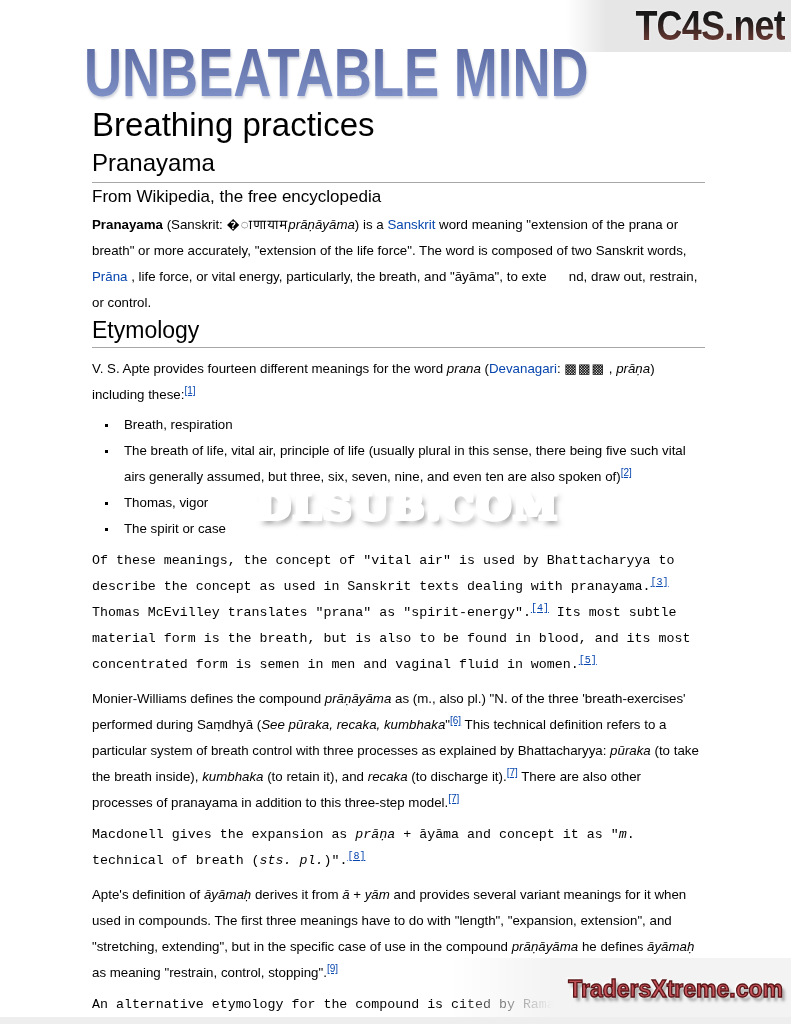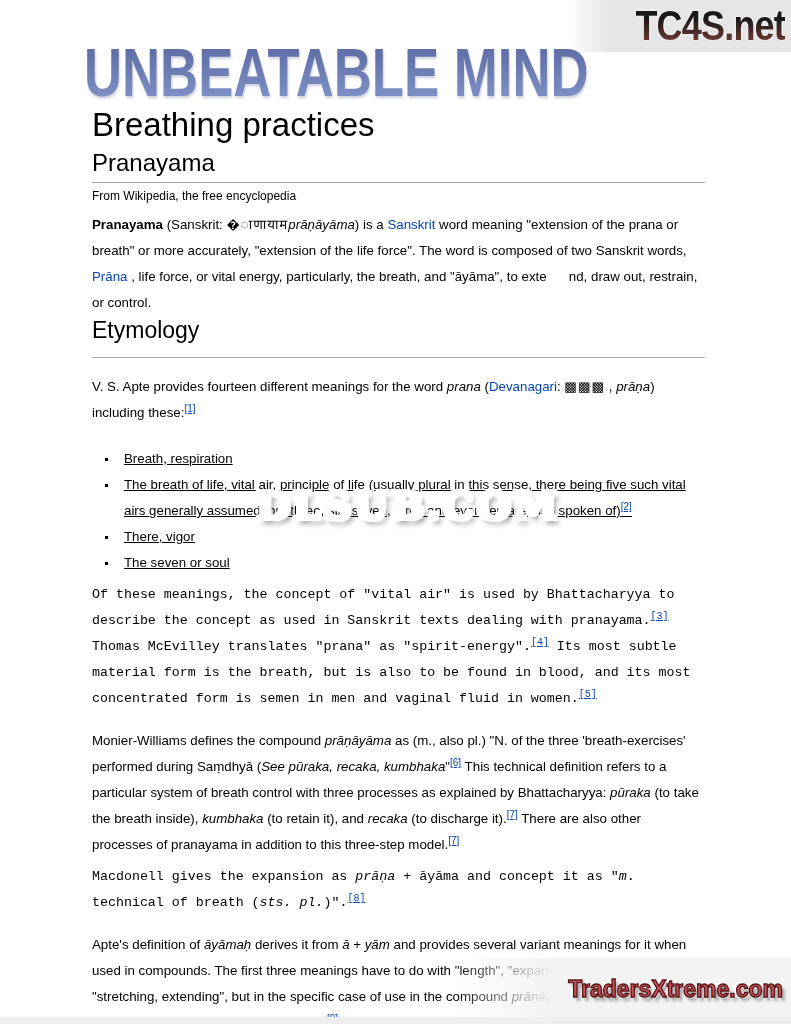--- a/index.html
+++ b/index.html
@@ -70,35 +70,34 @@
   
   .doc { position:absolute; left:92px; top:106px; width:613px; }
 
   h1.page-title {
     font-size:33px; font-weight:normal; line-height:38px; margin:0 0 4px 0;
   }
   h2.article-title {
     font-size:24px; font-weight:normal; line-height:30px; margin:0;
     padding-bottom:4px; border-bottom:1px solid var(--rule_gray);
   }
-  p.tagline { font-size:12px; line-height:15px; margin:6px 0 0 0; }
+  p.tagline { font-size:17px; line-height:15px; margin:6px 0 0 0; }
 
   h2.section {
     font-size:23px; font-weight:normal; line-height:24px; margin:2px 0 0 0;
-    padding-bottom:15px; border-bottom:1px solid var(--rule_gray);
+    padding-bottom:5px; border-bottom:1px solid var(--rule_gray);
   }
 
   p.body { font-size:13.3px; line-height:26px; margin:8px 0 0 0; }
-  p.m4 { margin-top:16px; }
+  p.m4 { margin-top:8px; }
   p.m6 { margin-top:6px;font-family:Liberation Mono, monospace; }
 
   ul.meanings {
-    font-size:13.3px; line-height:26px; margin:20px 0 0 0; padding-left:26px;
+    font-size:13.3px; line-height:26px; margin:4px 0 0 0; padding-left:26px;
     list-style-type:square;
-    text-decoration:underline;
   }
   ul.meanings li { padding-left:6px; }
   ul.meanings li::marker { font-size:10px; }
 
   .b { font-weight:bold; }
   .i { font-style:italic; }
   .link { color:var(--link_blue); cursor:pointer; }
   .deva { letter-spacing:1px; }
   sup.ref { font-size:10px; line-height:0; vertical-align:super; }
   sup.ref .reflink { color:var(--link_blue); text-decoration:underline; cursor:pointer; }
@@ -117,22 +116,22 @@
 
   <p class="body"><span class="b">Pranayama</span><span> (Sanskrit: </span><span class="deva">�ाणायाम</span><span class="i">prāṇāyāma</span><span>) is a </span><span class="link">Sanskrit</span><span> word meaning "extension of the prana or breath" or more accurately, "extension of the life force". The word is composed of two Sanskrit words, </span><span class="link">Prāna </span><span>, life force, or vital energy, particularly, the breath, and "āyāma", to exte</span><span>&nbsp;&nbsp;&nbsp;&nbsp;&nbsp;&nbsp;</span><span>nd, draw out, restrain, or control.</span></p>
 
   <h2 class="section">Etymology</h2>
 
   <p class="body m4"><span>V. S. Apte provides fourteen different meanings for the word </span><span class="i">prana</span><span> (</span><span class="link">Devanagari</span><span>: </span><span class="deva">▩▩▩</span><span> , </span><span class="i">prāṇa</span><span>) including these:</span><sup class="ref"><span class="reflink">[1]</span></sup></p>
 
   <ul class="meanings">
     <li><span>Breath, respiration</span></li>
     <li><span>The breath of life, vital air, principle of life (usually plural in this sense, there being five such vital airs generally assumed, but three, six, seven, nine, and even ten are also spoken of)</span><sup class="ref"><span class="reflink">[2]</span></sup></li>
-    <li><span>There, vigor</span></li>
-    <li><span>The seven or soul</span></li>
+    <li><span>Thomas, vigor</span></li>
+    <li><span>The spirit or case</span></li>
   </ul>
 
   <p class="body m6"><span>Of these meanings, the concept of "vital air" is used by Bhattacharyya to describe the concept as used in Sanskrit texts dealing with pranayama.</span><sup class="ref"><span class="reflink">[3]</span></sup><span> Thomas McEvilley translates "prana" as "spirit-energy".</span><sup class="ref"><span class="reflink">[4]</span></sup><span> Its most subtle material form is the breath, but is also to be found in blood, and its most concentrated form is semen in men and vaginal fluid in women.</span><sup class="ref"><span class="reflink">[5]</span></sup></p>
   <p class="body m4"><span>Monier-Williams defines the compound </span><span class="i">prāṇāyāma</span><span> as (m., also pl.) "N. of the three 'breath-exercises' performed during Saṃdhyā (</span><span class="i">See pūraka, recaka, kumbhaka</span><span>"</span><sup class="ref"><span class="reflink">[6]</span></sup><span> This technical definition refers to a particular system of breath control with three processes as explained by Bhattacharyya: </span><span class="i">pūraka</span><span> (to take the breath inside), </span><span class="i">kumbhaka</span><span> (to retain it), and </span><span class="i">recaka</span><span> (to discharge it).</span><sup class="ref"><span class="reflink">[7]</span></sup><span> There are also other processes of pranayama in addition to this three-step model.</span><sup class="ref"><span class="reflink">[7]</span></sup></p>
   <p class="body m6"><span>Macdonell gives the expansion as </span><span class="i">prāṇa</span><span> + āyāma  and concept it as "</span><span class="i">m</span><span>. technical of breath (</span><span class="i">sts. pl.</span><span>)".</span><sup class="ref"><span class="reflink">[8]</span></sup></p>
   <p class="body m4"><span>Apte's definition of </span><span class="i">āyāmaḥ</span><span> derives it from </span><span class="i">ā</span><span> + </span><span class="i">yām</span><span> and provides several variant meanings for it when used in compounds. The first three meanings have to do with "length", "expansion, extension", and "stretching, extending", but in the specific case of use in the compound </span><span class="i">prāṇāyāma</span><span> he defines </span><span class="i">āyāmaḥ</span><span> as meaning "restrain, control, stopping".</span><sup class="ref"><span class="reflink">[9]</span></sup></p>
   <p class="body m6"><span>An alternative etymology for the compound is cited by Ramamurti Mishra, who says that:</span></p>
 </div>
 
 <div class="dlsub">DLSUB.COM</div>

